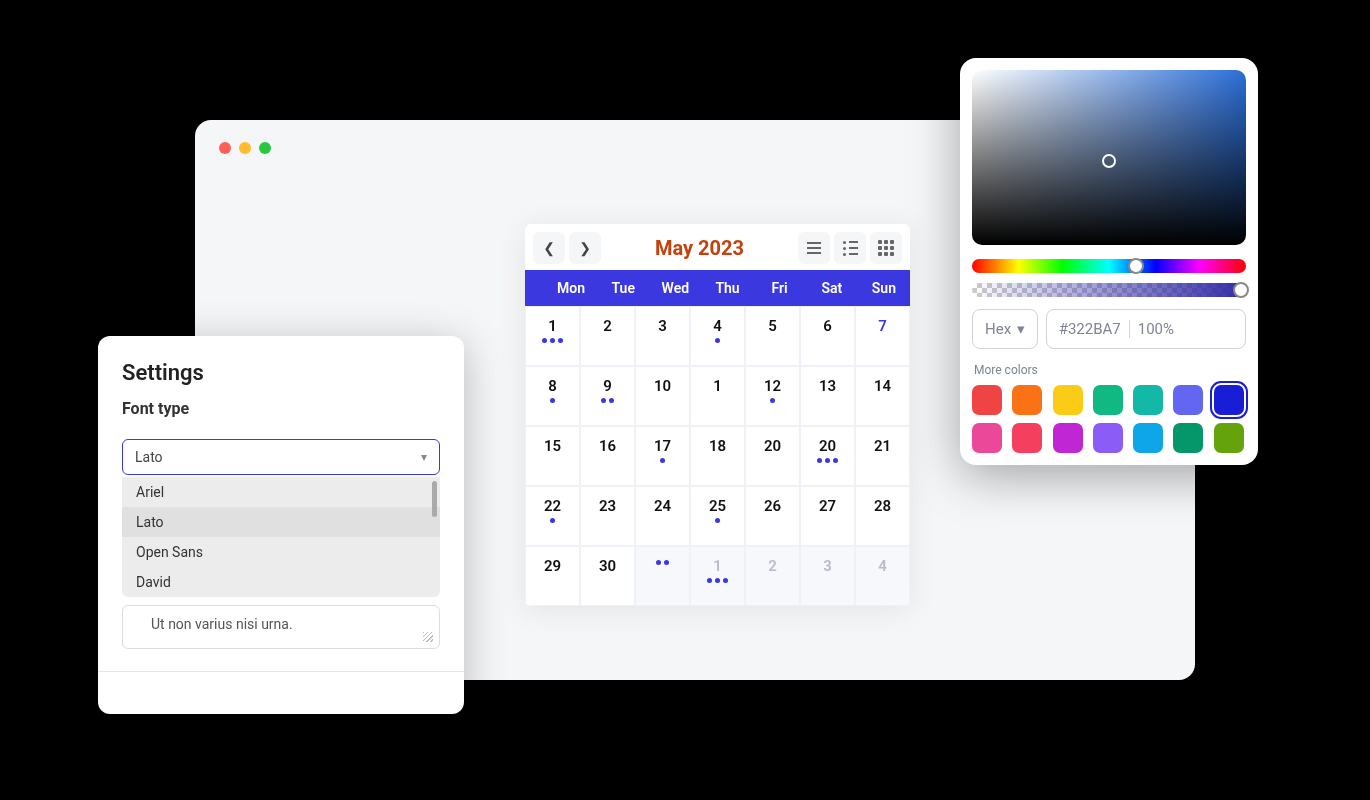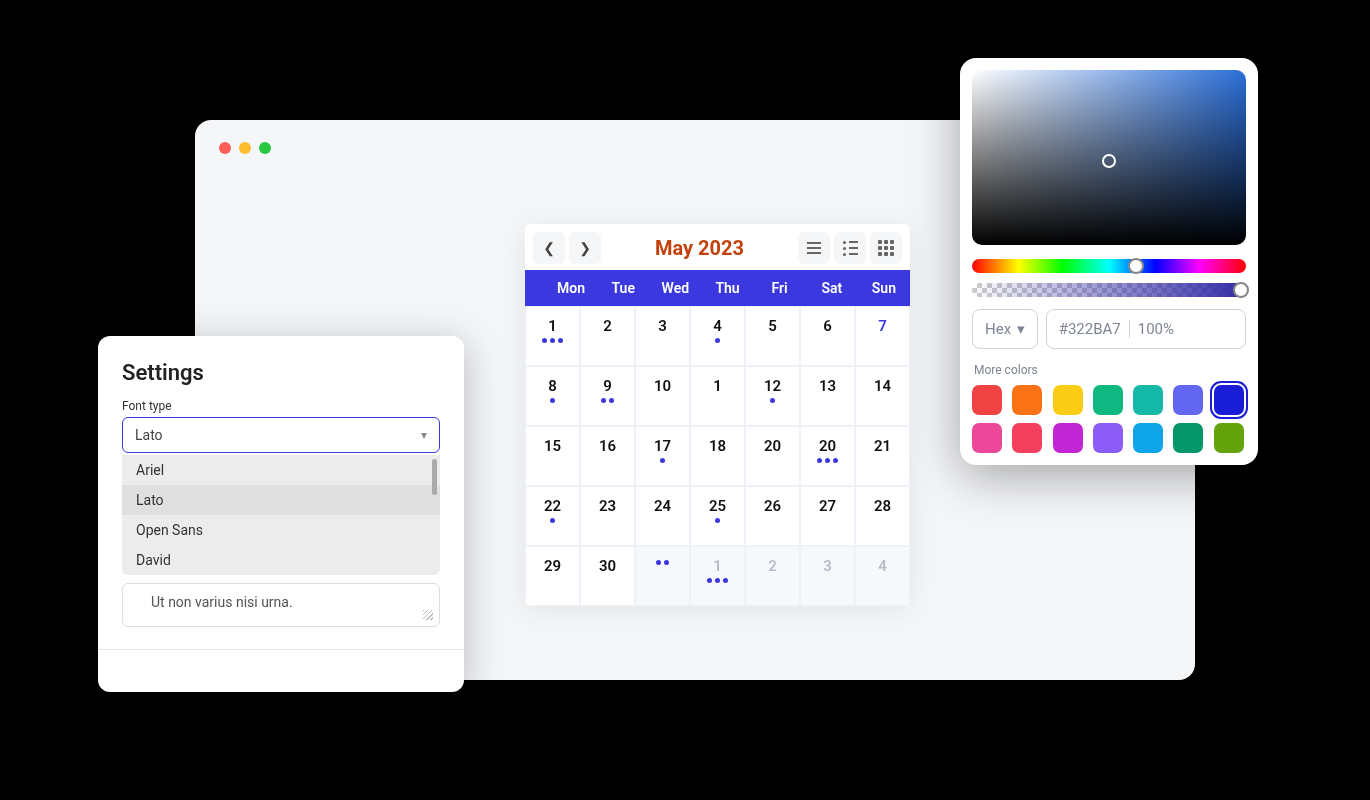--- a/index.html
+++ b/index.html
@@ -113,24 +113,24 @@
   box-shadow: 0 8px 40px rgba(0,0,0,0.25);
   padding: 24px;
 }
 .settings-title {
   font-size: 22px;
   font-weight: 600;
   color: #222;
   margin-bottom: 14px;
 }
 .field-label {
-  font-size: 12px;
-  font-weight: 400;
+  font-size: 16px;
+  font-weight: 700;
   color: #333;
-  margin-bottom: 4px;
+  margin-bottom: 21px;
 }
 .select-box {
   border: 1px solid #3b38e0;
   border-radius: 6px;
   padding: 9px 12px;
   display: flex;
   justify-content: space-between;
   align-items: center;
   color: #444;
   font-size: 14px;

